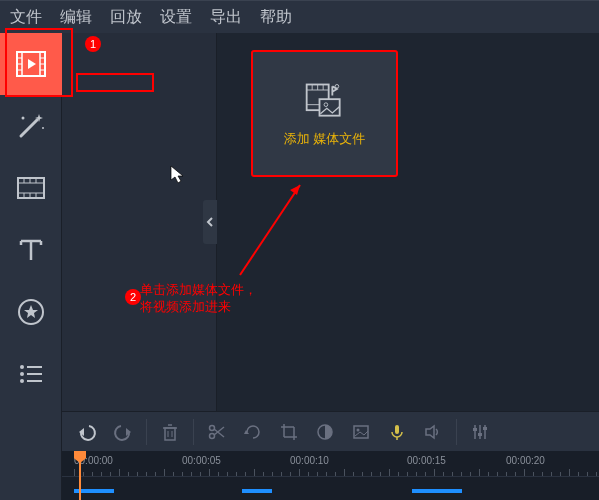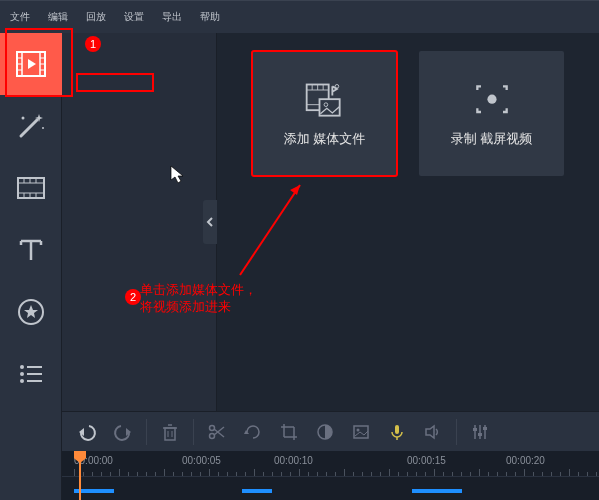--- a/index.html
+++ b/index.html
@@ -1,18 +1,18 @@
 <!DOCTYPE html>
 <html><head>
 <meta charset="utf-8">
 <style>
 * { margin: 0; padding: 0; box-sizing: border-box; }
 body { width: 599px; height: 500px; background: #1e2530; font-family: "Microsoft YaHei", sans-serif; color: #c0c5cc; overflow: hidden; position: relative; }
 
-.menubar { height: 22px; background: #2a3240; display: flex; align-items: center; padding: 16px 10px; gap: 18px; font-size: 10px; border-top: 1px solid #3a4250; }
+.menubar { height: 22px; background: #2a3240; display: flex; align-items: center; padding: 16px 10px; gap: 18px; font-size: 16px; border-top: 1px solid #3a4250; }
 .menubar span { cursor: pointer; }
 
 .main { display: flex; height: calc(100% - 22px); }
 
 .left-tools { width: 62px; background: #2a3240; display: flex; flex-direction: column; border-right: 1px solid #1a1f28; }
 .tool-btn { width: 62px; height: 62px; display: flex; align-items: center; justify-content: center; cursor: pointer; }
 .tool-btn.active { background: #ff5a4a; }
 .tool-btn svg { width: 32px; height: 32px; }
 
 .content { flex: 1; display: flex; flex-direction: column; }
@@ -22,21 +22,21 @@
 .sidebar { width: 155px; background: #262d3a; padding: 50px 0 0 12px; position: relative; border-right: 1px solid #1a1f28; }
 .sidebar-list { list-style: none; }
 .sidebar-list li { font-size: 13px; padding: 3px 6px; cursor: pointer; }
 .collapse-handle { position: absolute; right: -1px; top: 50%; transform: translateY(-50%); width: 14px; height: 44px; background: #2f3744; display: flex; align-items: center; justify-content: center; cursor: pointer; border-radius: 3px 0 0 3px; }
 
 .panel { flex: 1; background: #1e2530; padding: 18px 28px; position: relative; }
 .panel-title { text-align: center; font-size: 22px; color: #d8dce2; margin-bottom: 20px; font-weight: 300; }
 .grid { display: grid; grid-template-columns: 145px 145px; grid-template-rows: 125px 125px; gap: 22px; justify-content: center; }
 .tile { background: #303845; display: flex; flex-direction: column; align-items: center; justify-content: center; gap: 8px; cursor: pointer; border-radius: 2px; }
 .tile svg { width: 44px; height: 44px; }
-.tile-label { font-size: 13px; color: #e5e5e5; text-align: center; line-height: 1.3; }
+.tile-label { font-size: 13px; color: #eab308; text-align: center; line-height: 1.3; }
 .tile-highlight { outline: 2px solid #ff0000; outline-offset: -1px; }
 
 .red-box-1 { position: absolute; border: 2px solid #ff0000; left: 5px; top: 28px; width: 68px; height: 69px; pointer-events: none; z-index: 50; }
 .red-box-2 { position: absolute; border: 2px solid #ff0000; left: 76px; top: 73px; width: 78px; height: 19px; pointer-events: none; z-index: 50; }
 .num-badge { position: absolute; width: 16px; height: 16px; border-radius: 50%; background: #ff0000; color: #fff; font-size: 11px; display: flex; align-items: center; justify-content: center; z-index: 51; }
 .badge-1 { left: 85px; top: 36px; }
 .badge-2 { left: 125px; top: 289px; }
 .annotation { position: absolute; left: 140px; top: 282px; color: #ff0000; font-size: 13px; line-height: 1.3; z-index: 50; white-space: pre-line; }
 .arrow-line { position: absolute; z-index: 49; pointer-events: none; }
 
@@ -156,28 +156,20 @@
                 <line x1="22" y1="6" x2="22" y2="12" stroke="#c0c5cc"></line>
                 <path d="M32 8 l0 10 M32 8 l5 3 -5 3" fill="none" stroke="#c0c5cc" stroke-width="2"></path>
                 <circle cx="37" cy="8" r="2" fill="none" stroke="#c0c5cc"></circle>
                 <rect x="18" y="22" width="22" height="18" fill="#303845" stroke="#c0c5cc" stroke-width="2"></rect>
                 <circle cx="25" cy="28" r="2" fill="none" stroke="#c0c5cc"></circle>
                 <polyline points="19,38 26,32 32,37 40,30" fill="none" stroke="#c0c5cc" stroke-width="1.5"></polyline>
               </svg>
             <div class="tile-label">添加
 媒体文件</div>
           </div>
-          <div class="tile">
-            <svg viewBox="0 0 48 48">
-                <path d="M8 12 l0 -4 4 0 M36 8 l4 0 0 4 M40 32 l0 4 -4 0 M12 36 l-4 0 0 -4" fill="none" stroke="#c0c5cc" stroke-width="2.5"></path>
-                <circle cx="24" cy="22" r="5" fill="#c0c5cc"></circle>
-              </svg>
-            <div class="tile-label">录制
-截屏视频</div>
-          </div>
         </div>
       </div>
     </div>
 
     <div class="toolbar">
       <div class="tb-btn">
           <svg viewBox="0 0 20 20">
             <path d="M12 4 A7 7 0 1 1 4 10" fill="none" stroke="#c0c5cc" stroke-width="2"></path>
             <polygon points="2,10 7,6 7,14" fill="#c0c5cc"></polygon>
           </svg>
@@ -257,21 +249,21 @@
             <rect x="8" y="11" width="4" height="3" fill="#6a7080"></rect>
             <rect x="13" y="5" width="4" height="3" fill="#6a7080"></rect>
           </svg>
         </div>
     </div>
 
     <div class="timeline">
       <div class="ruler">
         <span class="ruler-mark" style="left:12px">00:00:00</span>
         <span class="ruler-mark" style="left:120px">00:00:05</span>
-        <span class="ruler-mark" style="left:212px">00:00:10</span>
+        <span class="ruler-mark" style="left:228px">00:00:10</span>
         <span class="ruler-mark" style="left:345px">00:00:15</span>
         <span class="ruler-mark" style="left:444px">00:00:20</span>
         <div class="tick-row" id="ticks">
             <div class="tick major" style="left: 12px;"></div>
             <div class="tick" style="left: 21px;"></div>
             <div class="tick" style="left: 30px;"></div>
             <div class="tick" style="left: 39px;"></div>
             <div class="tick" style="left: 48px;"></div>
             <div class="tick major" style="left: 57px;"></div>
             <div class="tick" style="left: 66px;"></div>

